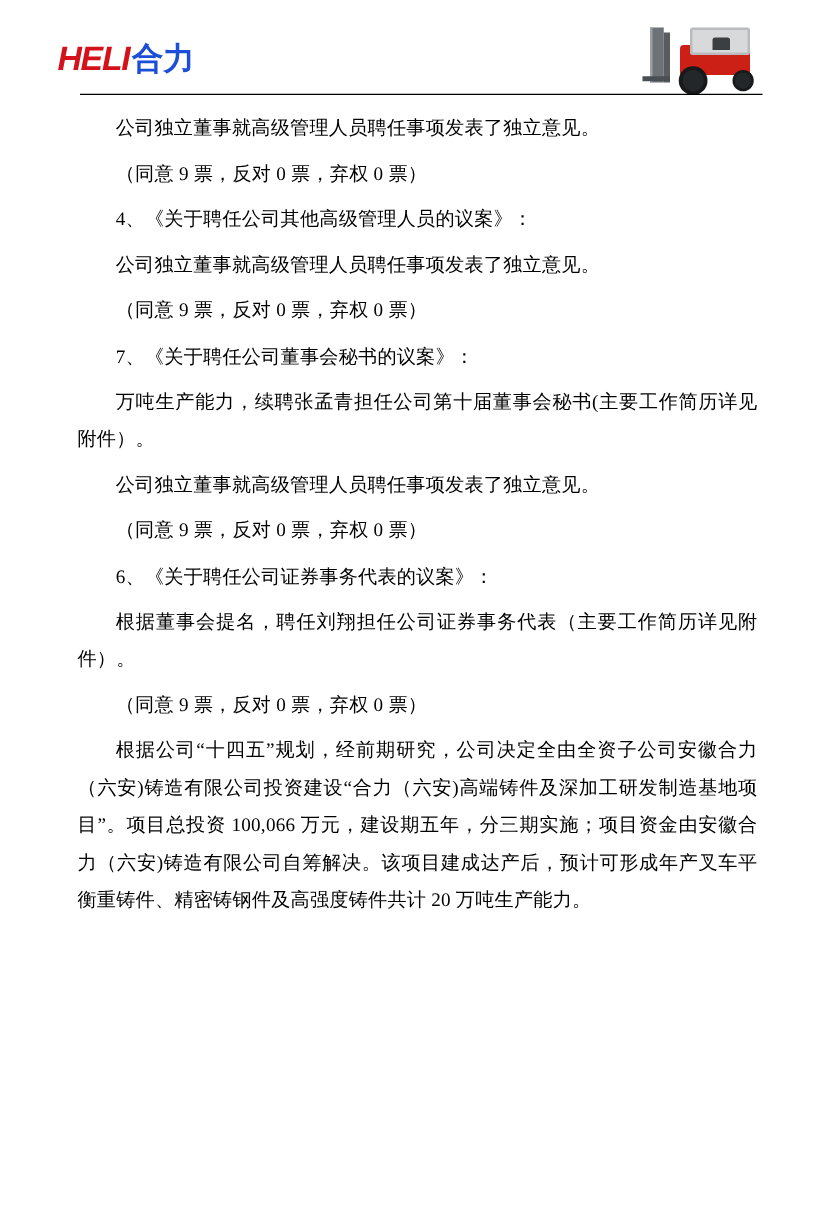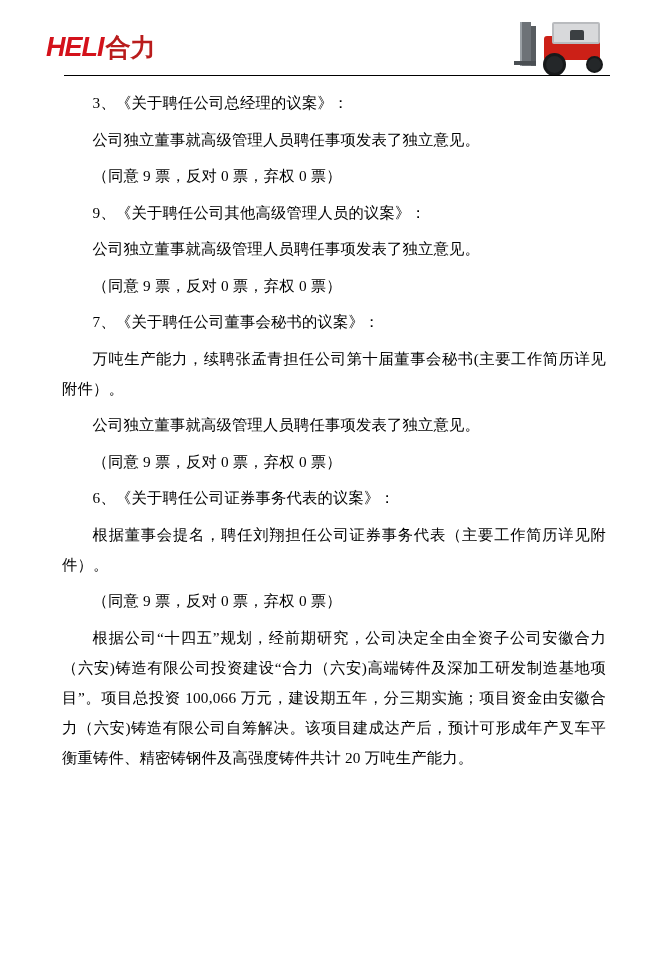--- a/index.html
+++ b/index.html
@@ -42,21 +42,21 @@
     font-style: italic;
     font-size: 27px;
     color: #d4121b;
     letter-spacing: -1px;
     line-height: 1;
   }
   .logo-cn {
     font-family: "Liberation Sans", sans-serif;
     font-weight: bold;
     font-size: 25px;
-    color: #b91c1c;
+    color: #1d4ed8;
     margin-left: 2px;
     line-height: 1;
   }
   
   .forklift {
     position: absolute;
     right: 42px;
     top: 4px;
     width: 108px;
     height: 54px;
@@ -177,24 +177,23 @@
       <div class="fk-cab"></div>
       <div class="fk-seat"></div>
       <div class="fk-wheel-a"></div>
       <div class="fk-wheel-b"></div>
     </div>
 
     <div class="header-rule"></div>
   </div>
 
   <div class="content">
-    <p class="para indent">3、《关于聘任公司总经理的议案》：</p>
     <p class="para indent">公司独立董事就高级管理人员聘任事项发表了独立意见。</p>
     <p class="para indent">（同意 9 票，反对 0 票，弃权 0 票）</p>
-    <p class="para indent">9、《关于聘任公司其他高级管理人员的议案》：</p>
+    <p class="para indent">4、《关于聘任公司其他高级管理人员的议案》：</p>
     <p class="para indent">公司独立董事就高级管理人员聘任事项发表了独立意见。</p>
     <p class="para indent">（同意 9 票，反对 0 票，弃权 0 票）</p>
     <p class="para indent">7、《关于聘任公司董事会秘书的议案》：</p>
     <p class="para indent">万吨生产能力，续聘张孟青担任公司第十届董事会秘书(主要工作简历详见附件）。</p>
     <p class="para indent">公司独立董事就高级管理人员聘任事项发表了独立意见。</p>
     <p class="para indent">（同意 9 票，反对 0 票，弃权 0 票）</p>
     <p class="para indent">6、《关于聘任公司证券事务代表的议案》：</p>
     <p class="para indent">根据董事会提名，聘任刘翔担任公司证券事务代表（主要工作简历详见附件）。</p>
     <p class="para indent">（同意 9 票，反对 0 票，弃权 0 票）</p>
     <p class="para indent">根据公司“十四五”规划，经前期研究，公司决定全由全资子公司安徽合力（六安)铸造有限公司投资建设“合力（六安)高端铸件及深加工研发制造基地项目”。项目总投资 100,066 万元，建设期五年，分三期实施；项目资金由安徽合力（六安)铸造有限公司自筹解决。该项目建成达产后，预计可形成年产叉车平衡重铸件、精密铸钢件及高强度铸件共计 20 万吨生产能力。</p>

